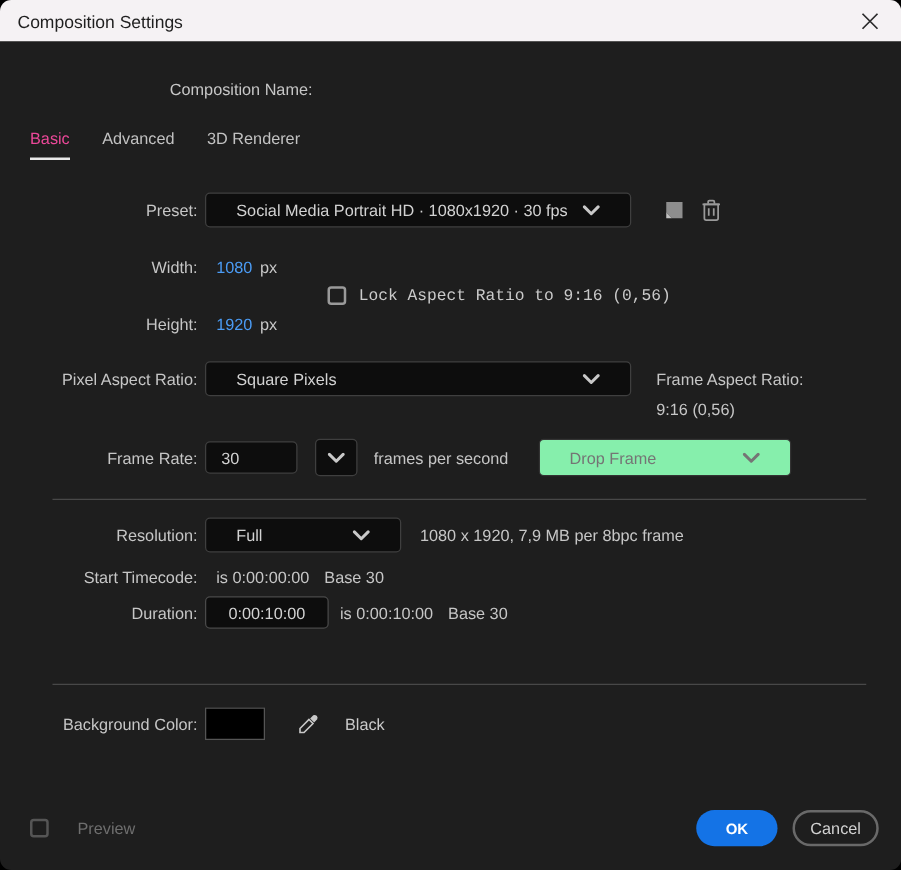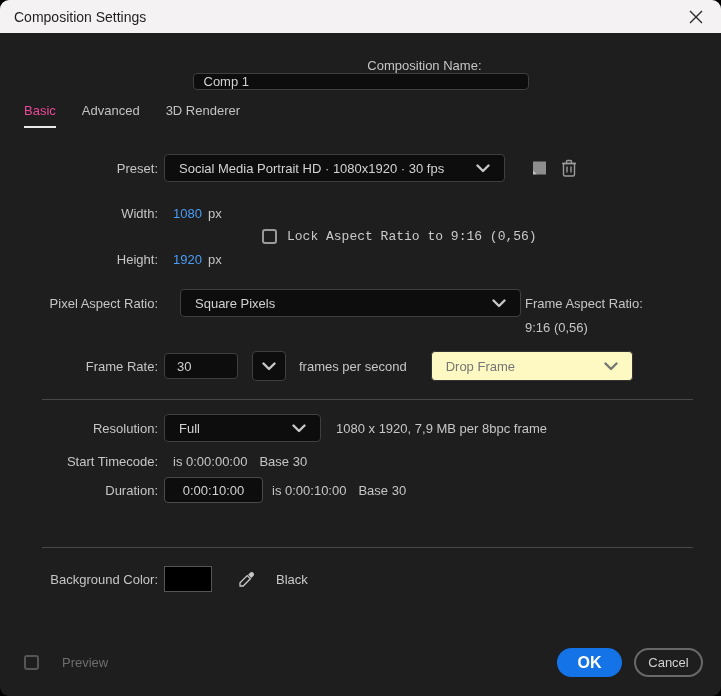--- a/index.html
+++ b/index.html
@@ -20,44 +20,44 @@
   
   .row { position:absolute; left:0; width:100%; display:flex; align-items:center; }
   .lbl { width:158px; text-align:right; margin-right:6px; flex-shrink:0; color:#c6c6c6; }
   .field {
     background:#0d0d0d; border:1px solid #3f3f3f; border-radius:4px;
     color:#d2d2d2; font-size:13px; font-family:"Liberation Sans", sans-serif;
     height:26px; outline:none;
   }
   .dropdown {
     background:#0d0d0d; border:1px solid #3f3f3f; border-radius:4px;
-    height:28px; display:flex; align-items:center; padding:0 14px;
+    height:28px; display:flex; align-items:center; padding:0 24px;
     color:#d2d2d2; cursor:pointer;
   }
   .dropdown .dd-text { flex:1; white-space:nowrap; overflow:hidden; }
-  .dropdown.disabled { background:#fef9c3; border-color:#333333; color:#757575; cursor:default;align-items:center; }
+  .dropdown.disabled { background:#86efac; border-color:#333333; color:#757575; cursor:default;align-items:center; }
   .chev { flex-shrink:0; margin-left:10px; display:flex; }
   .blue-val { color:#4b9cf5; cursor:pointer; }
   .unit { color:#c6c6c6; margin-left:6px; }
   .checkbox {
     width:15px; height:15px; border:2px solid #9a9a9a; border-radius:3px;
     background:transparent; flex-shrink:0; cursor:pointer;
   }
   .checkbox.dim { border-color:#555555; }
   .divider { position:absolute; left:42px; width:651px; height:1px; background:#484848; }
   
   .tabs { position:absolute; top:103px; left:24px; display:flex; gap:26px; }
   .tab { color:#c2c2c2; padding-bottom:8px; cursor:pointer; }
   .tab.active { color:#ec4899; border-bottom:2px solid #e8e8e8; }
   
   .icon-btn { background:none; border:none; cursor:pointer; display:flex; align-items:center; padding:0; }
   
   .btn-ok {
     width:65px; height:29px; border:none; border-radius:15px;
-    background:#1473e6; color:#ffffff; font-weight:bold; font-size:16px;
+    background:#1473e6; color:#ffffff; font-weight:bold; font-size:12px;
     font-family:"Liberation Sans", sans-serif; cursor:pointer;
   }
   .btn-cancel {
     width:69px; height:29px; border:2px solid #696969; border-radius:15px;
     background:transparent; color:#d2d2d2; font-size:13px;
     font-family:"Liberation Sans", sans-serif; cursor:pointer;
   }
   .swatch { width:48px; height:26px; border:1px solid #555; cursor:pointer; }
   .far-block { position:absolute; left:525px; top:292px; line-height:24px; color:#c6c6c6; }
   .preview-wrap { display:flex; align-items:center; gap:9px; color:#6e6e6e; }
@@ -69,23 +69,22 @@
 
   <div class="titlebar">
     <span class="title">Composition Settings</span>
     <span class="close-btn">
       <svg width="14" height="14" viewBox="0 0 14 14">
         <path d="M1 1 L13 13 M13 1 L1 13" stroke="#2b2b2b" stroke-width="1.4" fill="none"></path>
       </svg>
     </span>
   </div>
 
-  <div class="row" style="top:58px; height:26px;flex-direction:column;">
+  <div class="row" style="top:58px; height:26px;">
     <span class="lbl" style="width:250px; margin-right:8px;">Composition Name:</span>
-    <input class="field" style="width: 336px; padding: 0px 10px;" type="text" value="Comp 1">
   </div>
 
   <div class="tabs">
     <span class="tab active">Basic</span>
     <span class="tab">Advanced</span>
     <span class="tab">3D Renderer</span>
   </div>
 
   <div class="row" style="top:154px; height:28px;">
     <span class="lbl">Preset:</span>
@@ -123,21 +122,21 @@
     <span class="checkbox" style="margin-left:262px;"></span>
     <span style="margin-left:10px; color:#cacaca;font-family:Liberation Mono, monospace;">Lock Aspect Ratio to 9:16 (0,56)</span>
   </div>
 
   <div class="row" style="top:249px; height:20px;">
     <span class="lbl">Height:</span>
     <span class="blue-val" style="margin-left:9px;">1920</span>
     <span class="unit">px</span>
   </div>
 
-  <div class="row" style="top:289px; height:28px;gap:16px;">
+  <div class="row" style="top:289px; height:28px;">
     <span class="lbl">Pixel Aspect Ratio:</span>
     <div class="dropdown" style="width:341px;">
       <span class="dd-text">Square Pixels</span>
       <span class="chev">
         <svg width="14" height="9" viewBox="0 0 14 9">
             <path d="M1.5 1.5 L7 7 L12.5 1.5" fill="none" stroke="#c8c8c8" stroke-width="2.4" stroke-linecap="round" stroke-linejoin="round"></path>
           </svg>
       </span>
     </div>
   </div>

